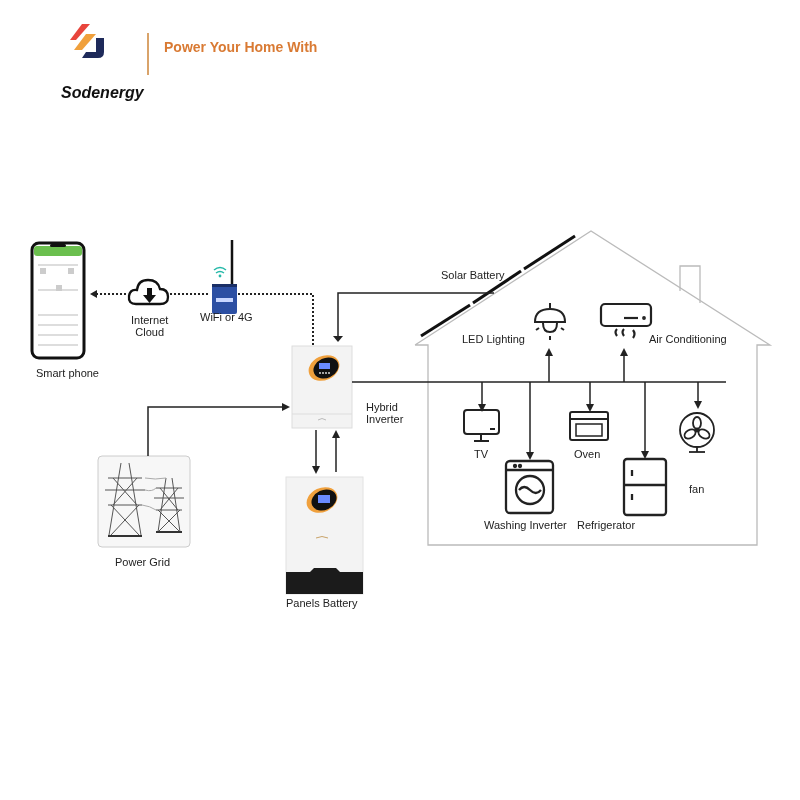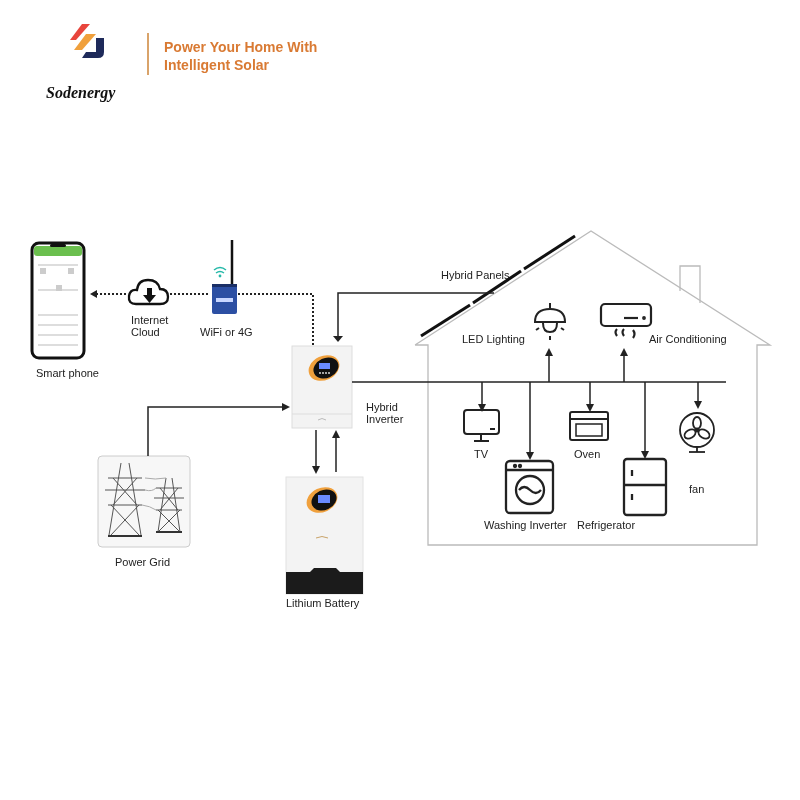--- a/index.html
+++ b/index.html
@@ -1,39 +1,38 @@
 <!DOCTYPE html>
 <html><head>
 <meta charset="utf-8">
 <style>
   html,body{margin:0;padding:0;background:#fff;}
   body{width:800px;height:800px;position:relative;overflow:hidden;font-family:"Liberation Sans",sans-serif;color:#222;}
   .abs{position:absolute;}
   .lbl{position:absolute;font-size:11px;color:#222;white-space:nowrap;}
-  .brand{position:absolute;left:46px;top:84px;font-family:Liberation Serif, serif;font-style:italic;font-weight:bold;font-size:16px;color:#111;}
+  .brand{position:absolute;left:61px;top:84px;font-family:Liberation Sans, sans-serif;font-style:italic;font-weight:bold;font-size:16px;color:#111;}
   .tag{position:absolute;left:164px;top:38px;font-weight:bold;font-size:14px;color:#d97a33;line-height:18px;}
   .tag div{white-space:nowrap;}
   .vdiv{position:absolute;left:147px;top:33px;width:2px;height:42px;background:#d9a36a;}
   svg.diagram{position:absolute;left:0;top:0;}
 </style>
 </head>
 <body>
 
 <div>
   <svg class="abs" style="left:68px;top:22px" width="40" height="40" viewBox="0 0 40 40">
     <path d="M14 2 L22 2 L8 18 L2 18 Z" fill="#e8453c"></path>
     <path d="M18 12 L28 12 L14 28 L6 28 Z" fill="#f0a03c"></path>
     <path d="M28 16 L36 16 L36 30 Q36 36 30 36 L14 36 L18 30 L28 30 Z" fill="#1e2a5a"></path>
   </svg>
   <div class="brand">Sodenergy</div>
 </div>
 <div class="vdiv"></div>
 <div class="tag">
   <div>Power Your Home With</div>
-  <div>Intelligent Solar</div>
 </div>
 
 <svg class="diagram" width="800" height="800" viewBox="0 0 800 800">
   <defs>
     <marker id="arr" markerWidth="8" markerHeight="8" refX="4" refY="4" orient="auto" markerUnits="userSpaceOnUse">
       <path d="M0 0 L8 4 L0 8 Z" fill="#222"></path>
     </marker>
   </defs>
 
   <g fill="none" stroke="#bbb" stroke-width="1.3">
@@ -194,32 +193,32 @@
 
   <g stroke="#222" stroke-width="2.3" fill="none">
     <rect x="624" y="459" width="42" height="56" rx="3"></rect>
     <line x1="624" y1="485" x2="666" y2="485"></line>
     <line x1="632" y1="470" x2="632" y2="476"></line>
     <line x1="632" y1="494" x2="632" y2="500"></line>
   </g>
 </svg>
 
 <div class="lbl" style="left:36px;top:367px">Smart phone</div>
-<div class="lbl" style="left:131px;top:314px;line-height:12px">
+<div class="lbl" style="left:131px;top:314px;text-align:center;line-height:12px">
   <div>Internet</div>
   <div>Cloud</div>
 </div>
-<div class="lbl" style="left:200px;top:326px">WiFi or 4G</div>
+<div class="lbl" style="left:200px;top:311px">WiFi or 4G</div>
 <div class="lbl" style="left:366px;top:401px;line-height:12px">
   <div>Hybrid</div>
   <div>Inverter</div>
 </div>
-<div class="lbl" style="left:286px;top:597px">Lithium Battery</div>
+<div class="lbl" style="left:286px;top:597px">Panels Battery</div>
 <div class="lbl" style="left:115px;top:556px">Power Grid</div>
-<div class="lbl" style="left:441px;top:269px">Hybrid Panels</div>
+<div class="lbl" style="left:441px;top:269px">Solar Battery</div>
 
 <div class="lbl" style="left:462px;top:333px">LED Lighting</div>
 <div class="lbl" style="left:649px;top:333px">Air Conditioning</div>
 <div class="lbl" style="left:474px;top:448px">TV</div>
 <div class="lbl" style="left:574px;top:448px">Oven</div>
 <div class="lbl" style="left:689px;top:483px">fan</div>
 <div class="lbl" style="left:484px;top:519px">Washing Inverter</div>
 <div class="lbl" style="left:577px;top:519px">Refrigerator</div>
 
 </body></html>

